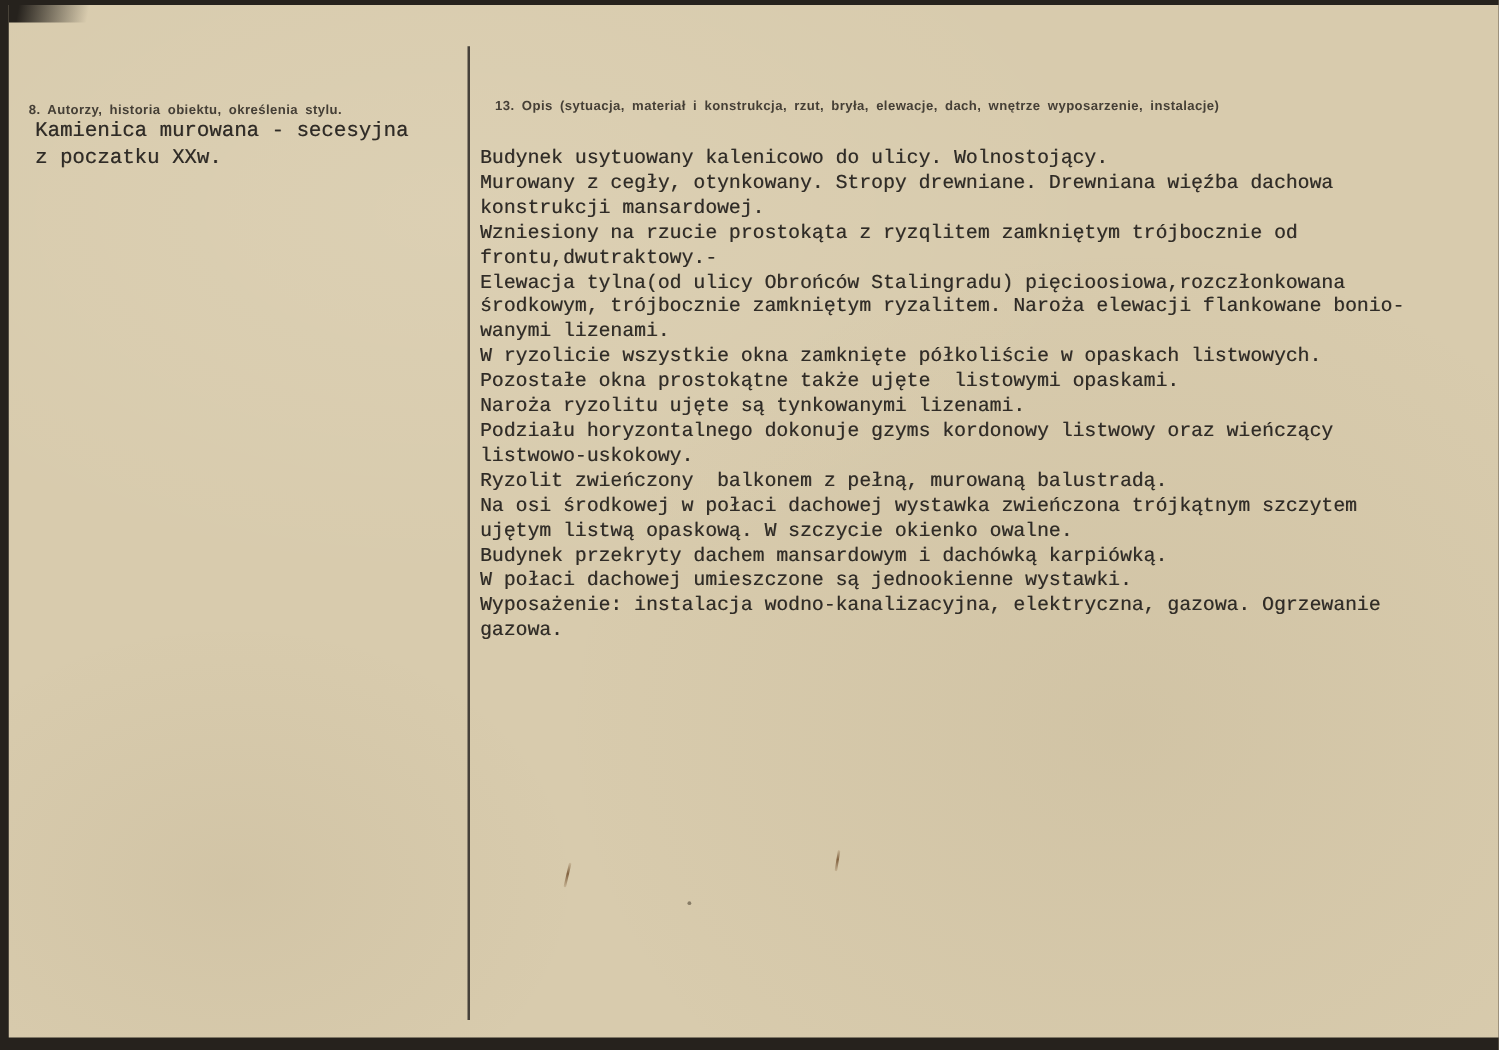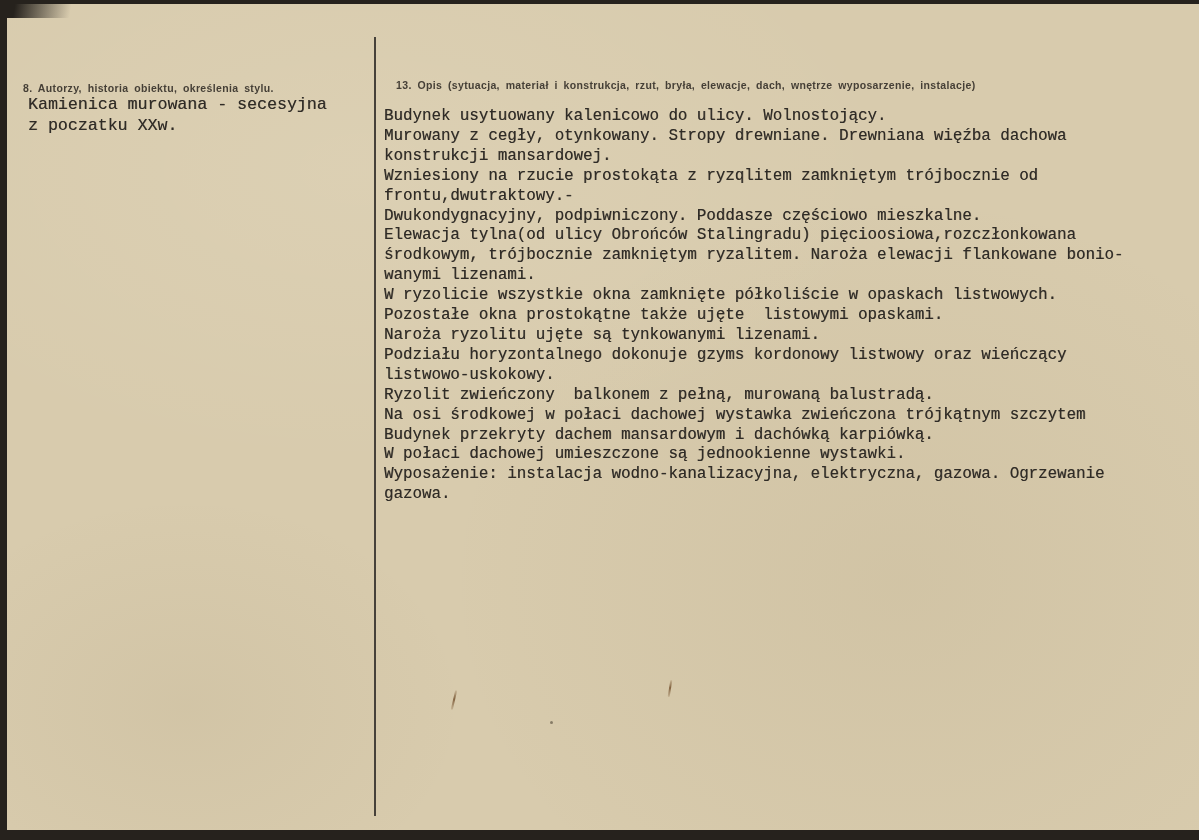--- a/index.html
+++ b/index.html
@@ -50,21 +50,21 @@
     font-family: "Liberation Mono", "DejaVu Sans Mono", monospace;
     color: #2f2b26;
     text-shadow: 0.4px 0 0 rgba(47,43,38,0.55);
   }
   .col-left .typed {
     margin-left: 5px;
     font-size: 16.6px;
     line-height: 21px;
   }
   .col-right .typed {
-    margin-top: 16px;
+    margin-top: 26px;
     font-size: 15.8px;
     line-height: 19.9px;
   }
   .typed .line { white-space: pre; }
 
   .scratch {
     position: absolute;
     width: 2px;
     background: linear-gradient(to bottom, rgba(130,92,52,0.15), rgba(115,80,45,0.85) 45%, rgba(130,92,52,0.2));
     border-radius: 2px;
@@ -92,31 +92,31 @@
     </div>
 
     <div class="col col-right">
       <div class="field-label"><span>13.</span> <span>Opis (sytuacja, materiał i konstrukcja, rzut, bryła, elewacje, dach, wnętrze wyposarzenie, instalacje)</span></div>
       <div class="typed">
           <div class="line">Budynek usytuowany kalenicowo do ulicy. Wolnostojący.</div>
           <div class="line">Murowany z cegły, otynkowany. Stropy drewniane. Drewniana więźba dachowa</div>
           <div class="line">konstrukcji mansardowej.</div>
           <div class="line">Wzniesiony na rzucie prostokąta z ryzqlitem zamkniętym trójbocznie od</div>
           <div class="line">frontu,dwutraktowy.-</div>
-          <div class="line">Dwukondygnacyjny, podpiwniczony. Poddasze częściowo mieszkalne.</div>
           <div class="line">Elewacja tylna(od ulicy Obrońców Stalingradu) pięcioosiowa,rozczłonkowana</div>
           <div class="line">środkowym, trójbocznie zamkniętym ryzalitem. Naroża elewacji flankowane bonio-</div>
           <div class="line">wanymi lizenami.</div>
           <div class="line">W ryzolicie wszystkie okna zamknięte półkoliście w opaskach listwowych.</div>
           <div class="line">Pozostałe okna prostokątne także ujęte  listowymi opaskami.</div>
           <div class="line">Naroża ryzolitu ujęte są tynkowanymi lizenami.</div>
           <div class="line">Podziału horyzontalnego dokonuje gzyms kordonowy listwowy oraz wieńczący</div>
           <div class="line">listwowo-uskokowy.</div>
           <div class="line">Ryzolit zwieńczony  balkonem z pełną, murowaną balustradą.</div>
           <div class="line">Na osi środkowej w połaci dachowej wystawka zwieńczona trójkątnym szczytem</div>
+          <div class="line">ujętym listwą opaskową. W szczycie okienko owalne.</div>
           <div class="line">Budynek przekryty dachem mansardowym i dachówką karpiówką.</div>
           <div class="line">W połaci dachowej umieszczone są jednookienne wystawki.</div>
           <div class="line">Wyposażenie: instalacja wodno-kanalizacyjna, elektryczna, gazowa. Ogrzewanie</div>
           <div class="line">gazowa.</div>
         </div>
     </div>
 
     <div class="scratch scratch-1"></div>
     <div class="scratch scratch-2"></div>
     <div class="speck"></div>

